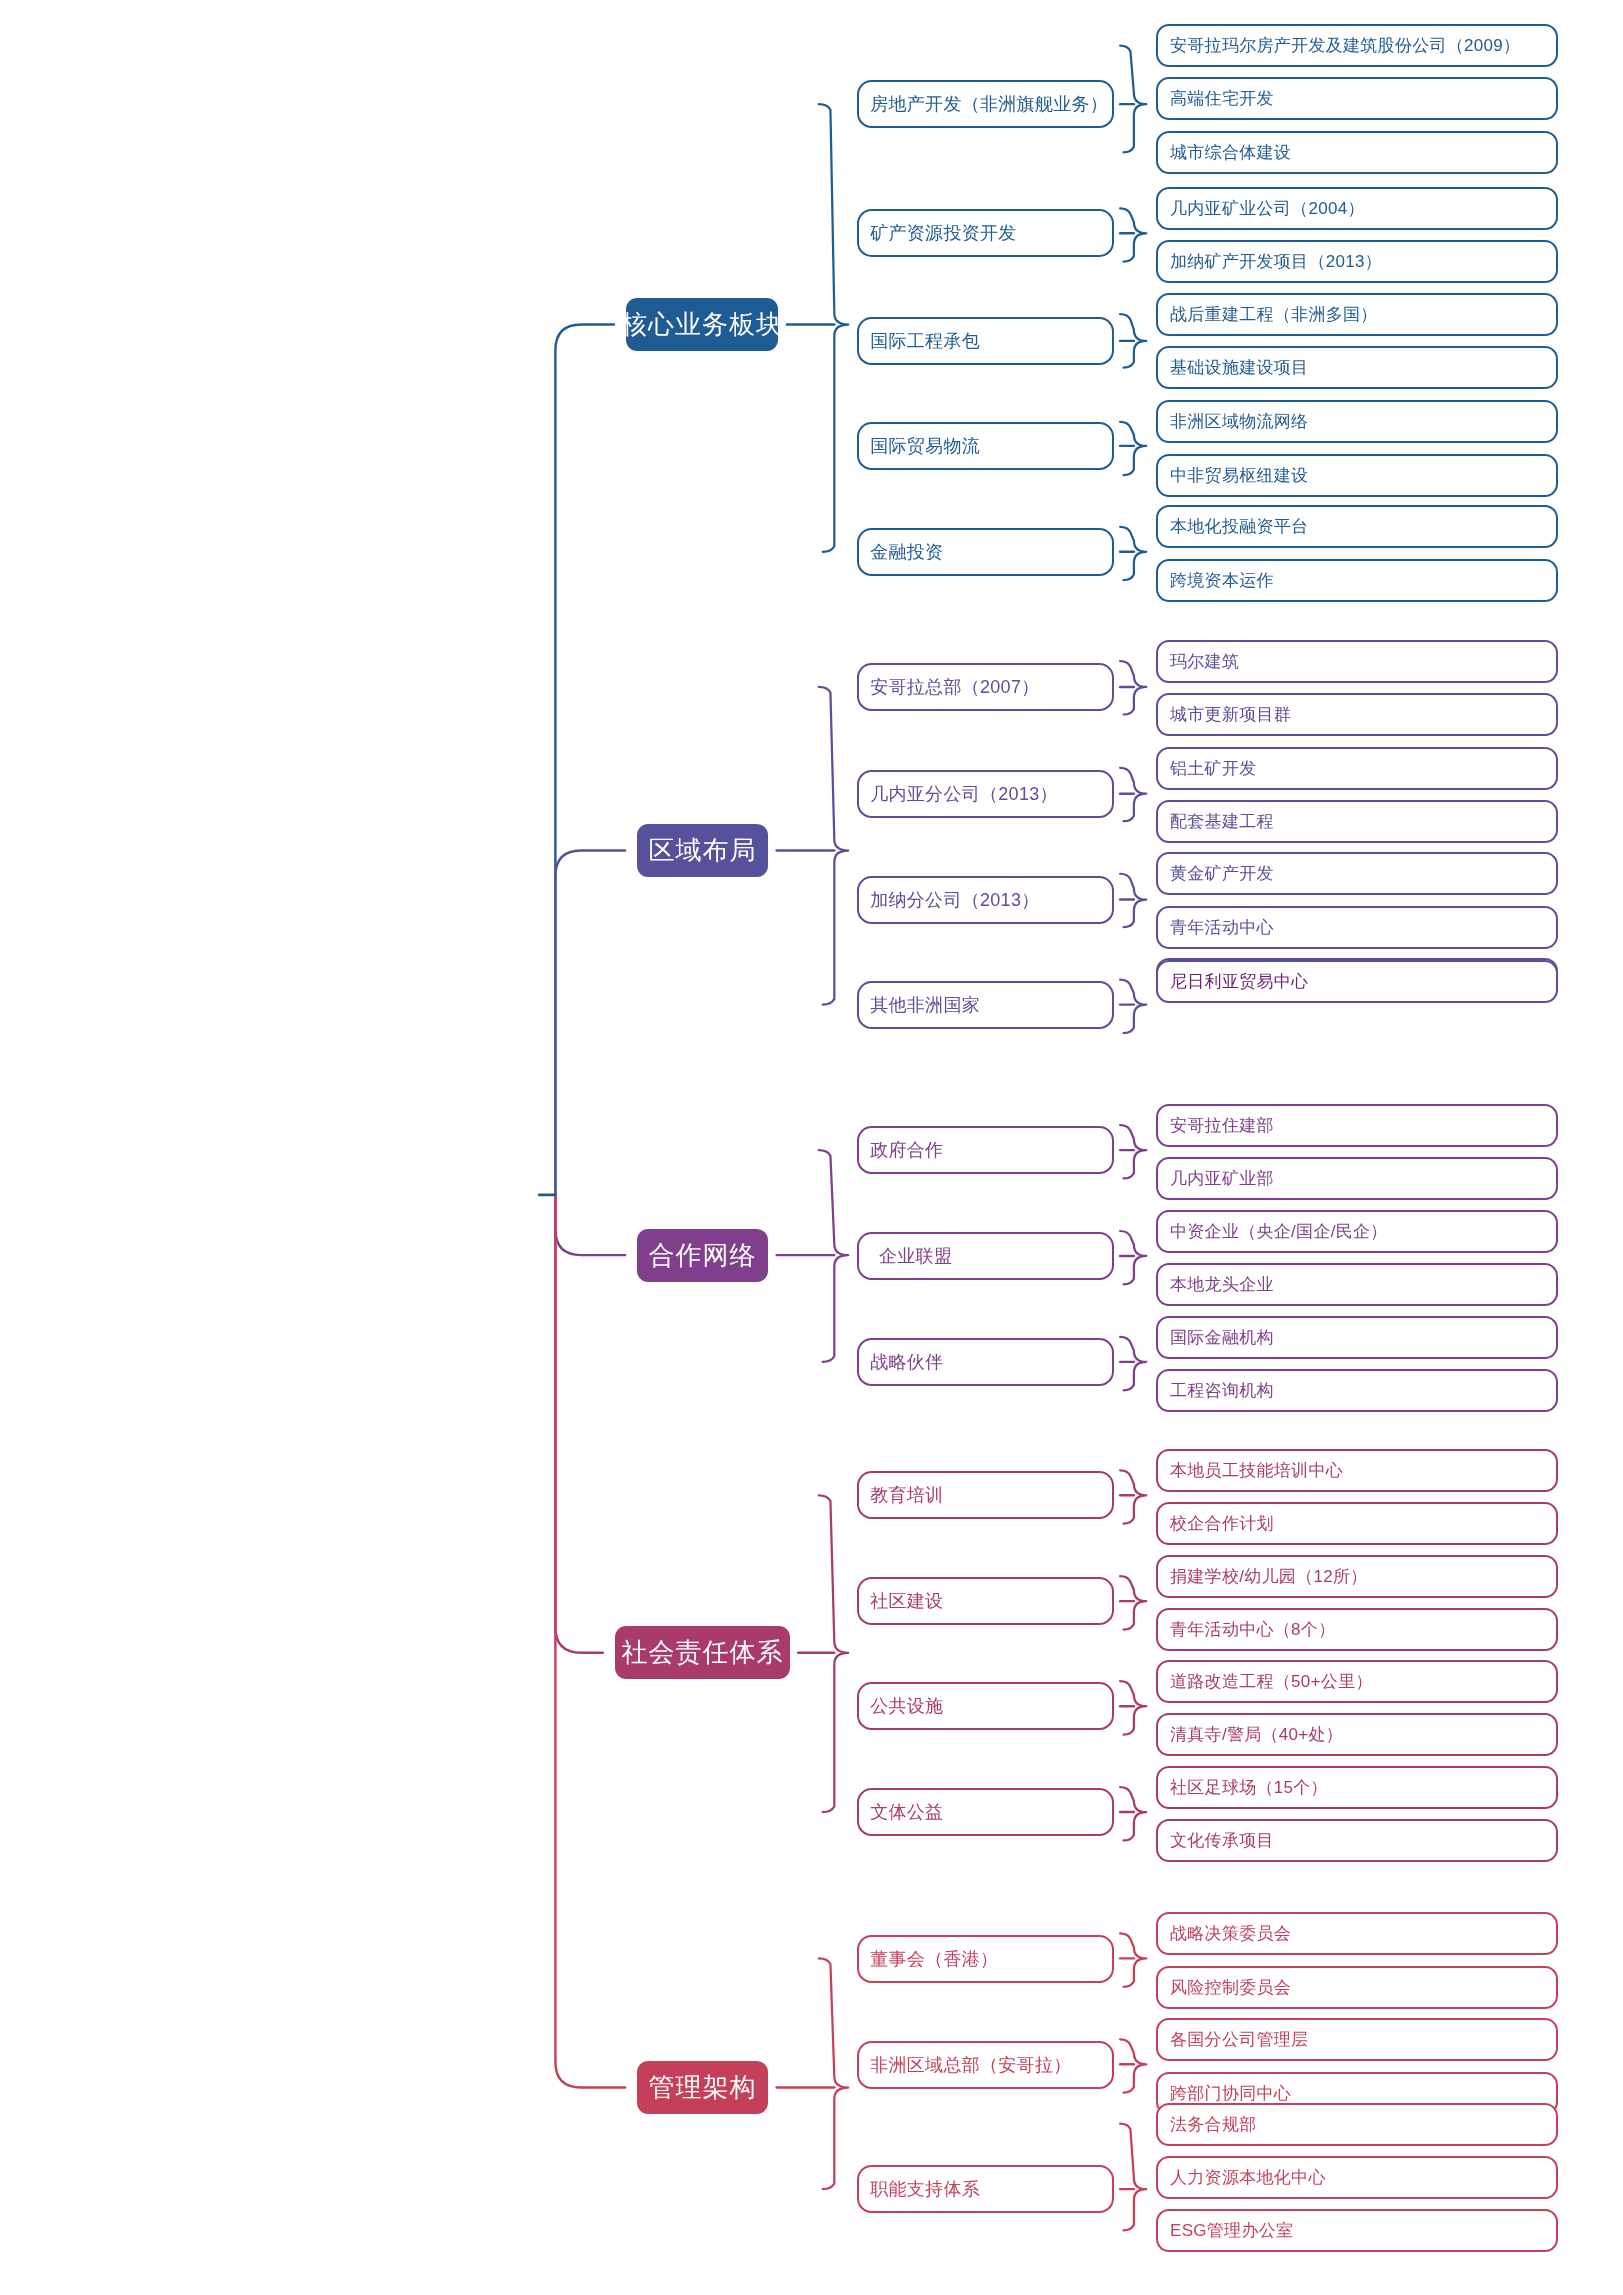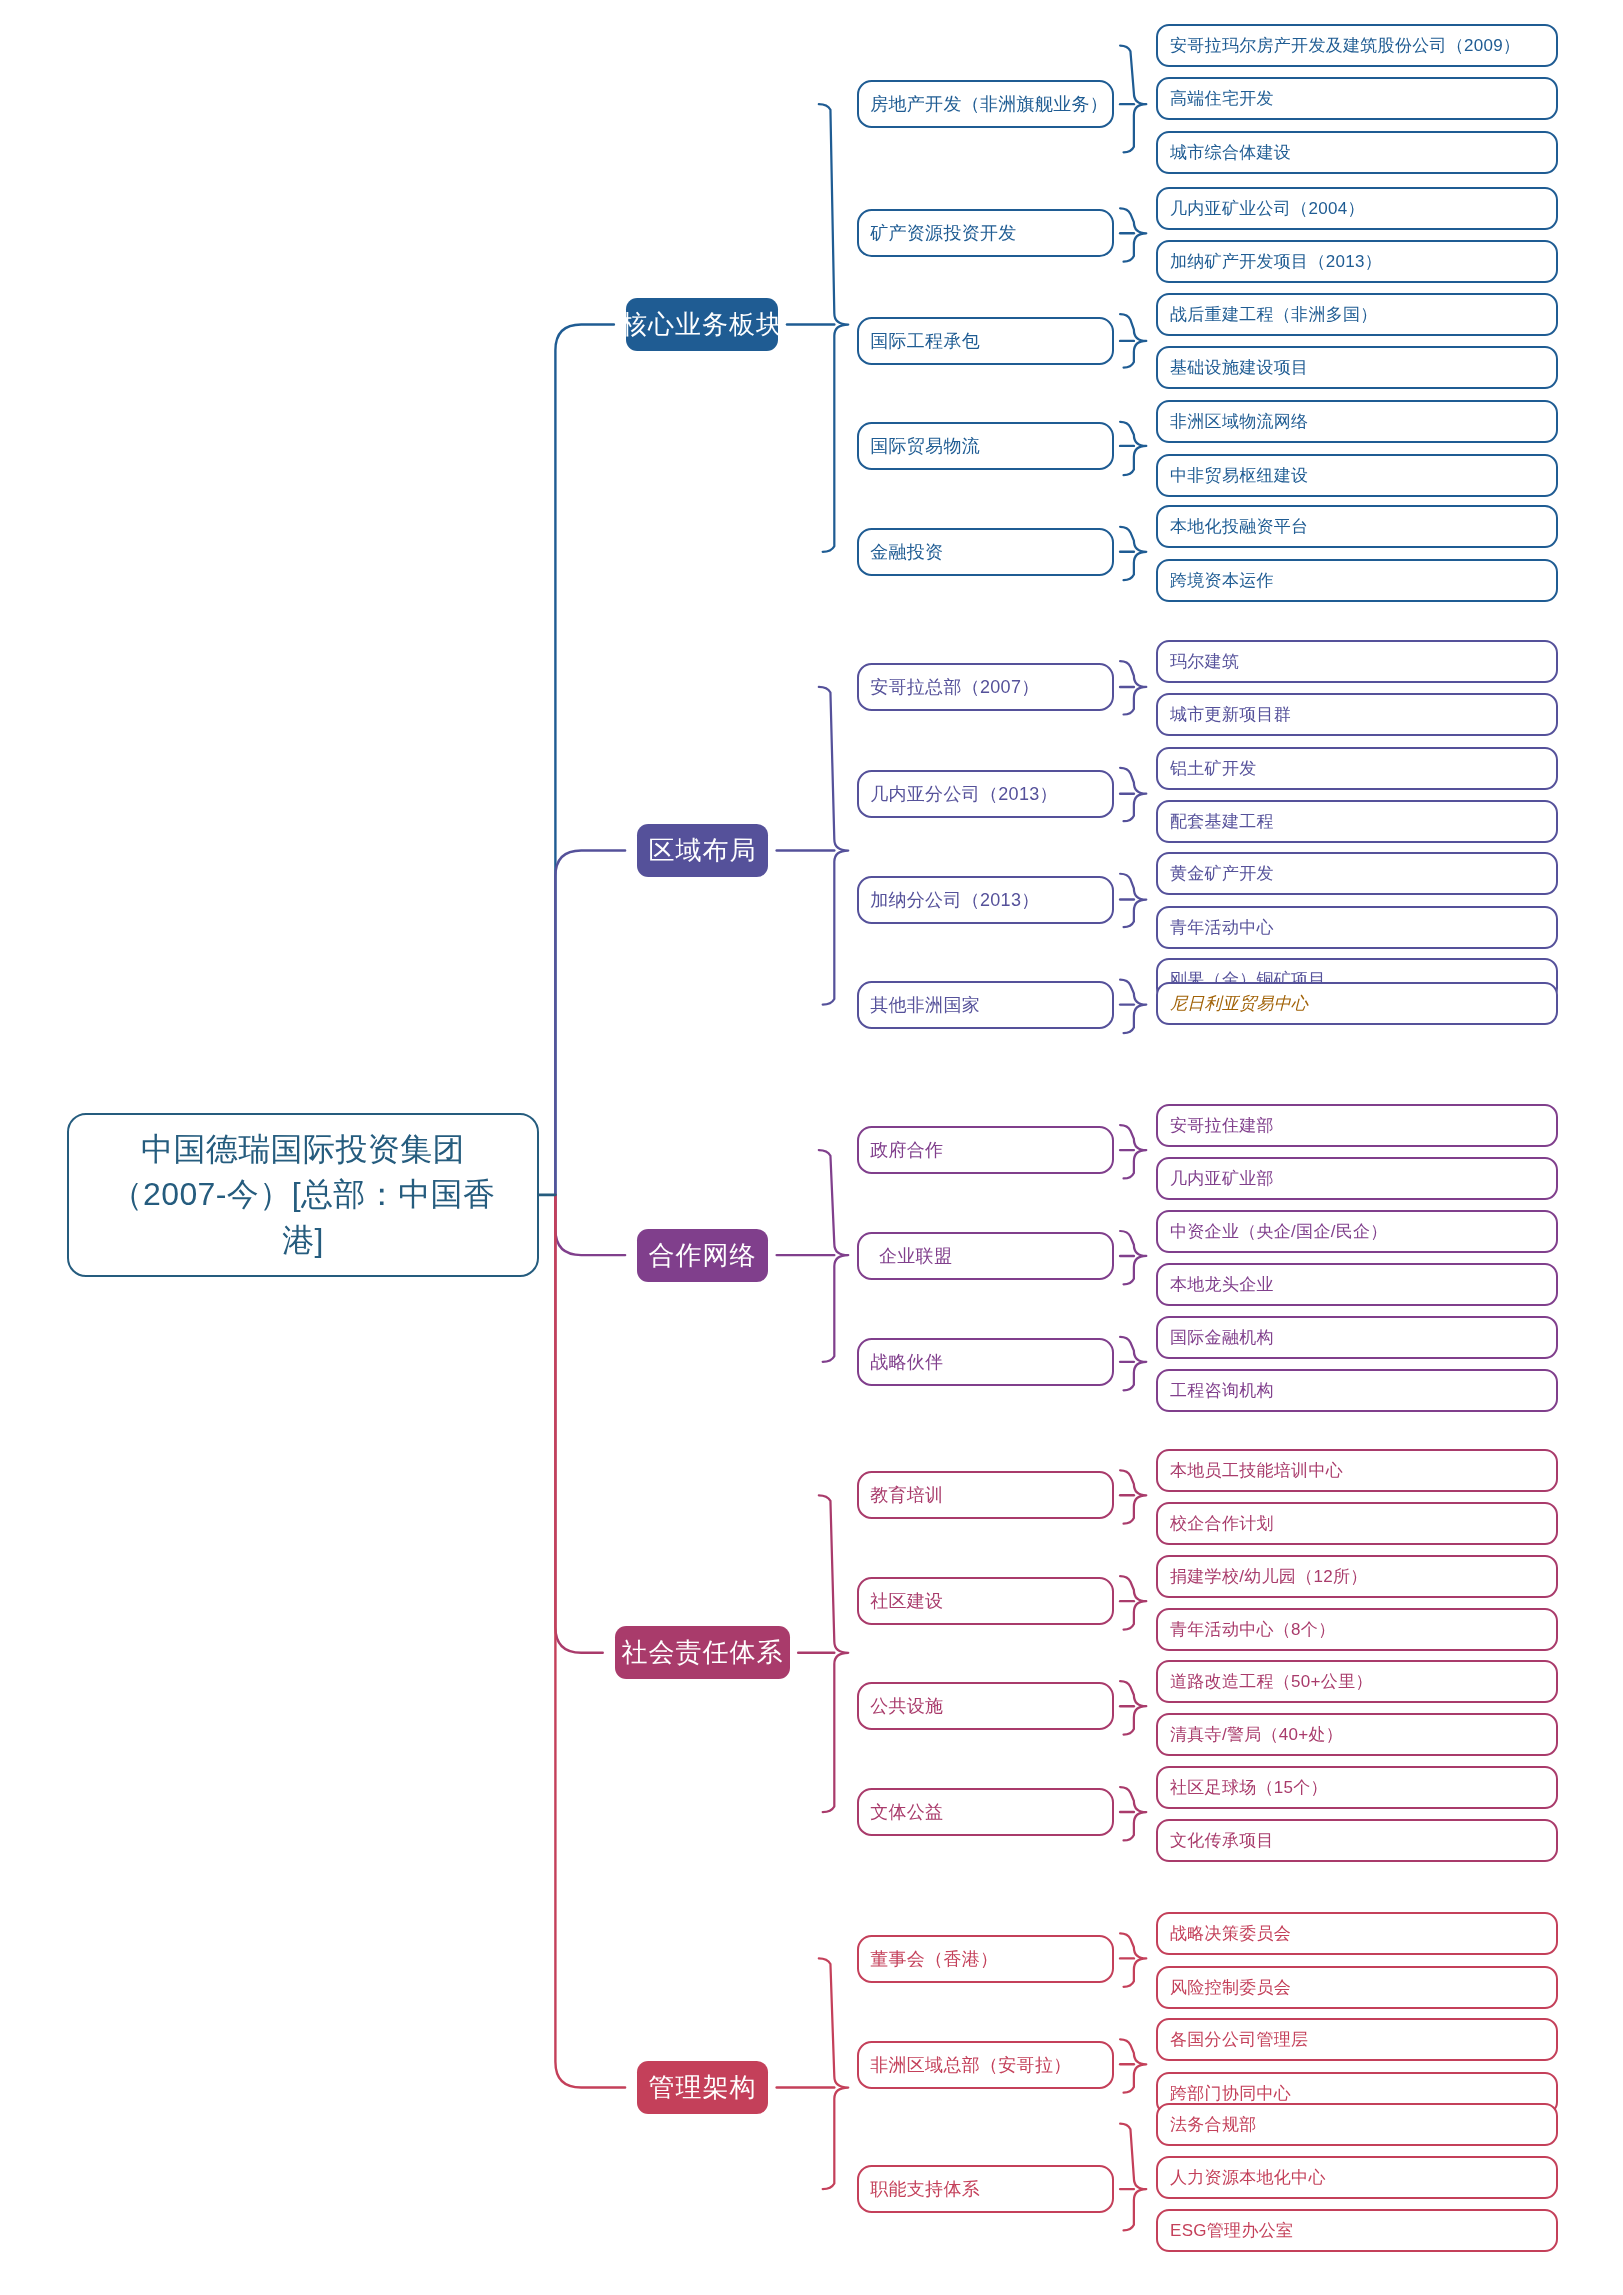--- a/index.html
+++ b/index.html
@@ -154,23 +154,20 @@
         <path d="M 1301 2246 q 8.8 0 12 6.5 L 1317 2262 q 0 13 14.4 13 q -14.4 0 -14.4 13 L 1317 2301.5 q -3.2 6.5 -12 6.5" stroke="#C4405A" stroke-width="2.6" fill="none"></path>
         <path d="M 1301 2275 L 1317 2275" stroke="#C4405A" stroke-width="2.8" fill="none"></path>
         <path d="M 1301 2369 q 8.8 0 12 6.5 L 1317 2385 q 0 13 14.4 13 q -14.4 0 -14.4 13 L 1317 2424.5 q -3.2 6.5 -12 6.5" stroke="#C4405A" stroke-width="2.6" fill="none"></path>
         <path d="M 1301 2398 L 1317 2398" stroke="#C4405A" stroke-width="2.8" fill="none"></path>
         <path d="M 1301 2467 q 8.8 0 12 6.5 L 1317 2530 q 0 13 14.4 13 q -14.4 0 -14.4 13 L 1317 2584.5 q -3.2 6.5 -12 6.5" stroke="#C4405A" stroke-width="2.6" fill="none"></path>
         <path d="M 1301 2543 L 1317 2543" stroke="#C4405A" stroke-width="2.8" fill="none"></path>
         <path d="M 626 1388 L 645 1388" stroke="#255C7E" stroke-width="3" fill="none"></path>
       </g>
   </svg>
 
-  <div class="root-node">
-    <span>中国德瑞国际投资集团（2007-今）[总部：中国香港]</span>
-  </div>
 
   <div id="nodes">
       <div class="cat" style="left: 626px; top: 298px; width: 152px; background: rgb(31, 92, 147);">
         <span>核心业务板块</span>
       </div>
       <div class="sub" style="top: 80px; border-color: rgb(31, 92, 147); color: rgb(31, 92, 147);">
         <span>房地产开发（非洲旗舰业务）</span>
       </div>
       <div class="leaf" style="top: 24px; border-color: rgb(31, 92, 147); color: rgb(31, 92, 147);">
         <span>安哥拉玛尔房产开发及建筑股份公司（2009）</span>
@@ -246,21 +243,21 @@
       </div>
       <div class="leaf" style="top: 906px; border-color: rgb(85, 81, 154); color: rgb(85, 81, 154);">
         <span>青年活动中心</span>
       </div>
       <div class="sub" style="top: 981px; border-color: rgb(85, 81, 154); color: rgb(85, 81, 154);">
         <span>其他非洲国家</span>
       </div>
       <div class="leaf" style="top: 958px; border-color: rgb(85, 81, 154); color: rgb(85, 81, 154);">
         <span>刚果（金）铜矿项目</span>
       </div>
-      <div class="leaf" style="top: 982px; border-color: rgb(85, 81, 154); color: #a16207; font-style: italic;">
+      <div class="leaf" style="top: 960px; border-color: rgb(85, 81, 154); color: #701a75;">
         <span>尼日利亚贸易中心</span>
       </div>
       <div class="cat" style="left: 637px; top: 1229px; width: 131px; background: rgb(128, 63, 140);">
         <span>合作网络</span>
       </div>
       <div class="sub" style="top: 1126px; border-color: rgb(128, 63, 140); color: rgb(128, 63, 140);">
         <span>政府合作</span>
       </div>
       <div class="leaf" style="top: 1104px; border-color: rgb(128, 63, 140); color: rgb(128, 63, 140);">
         <span>安哥拉住建部</span>

